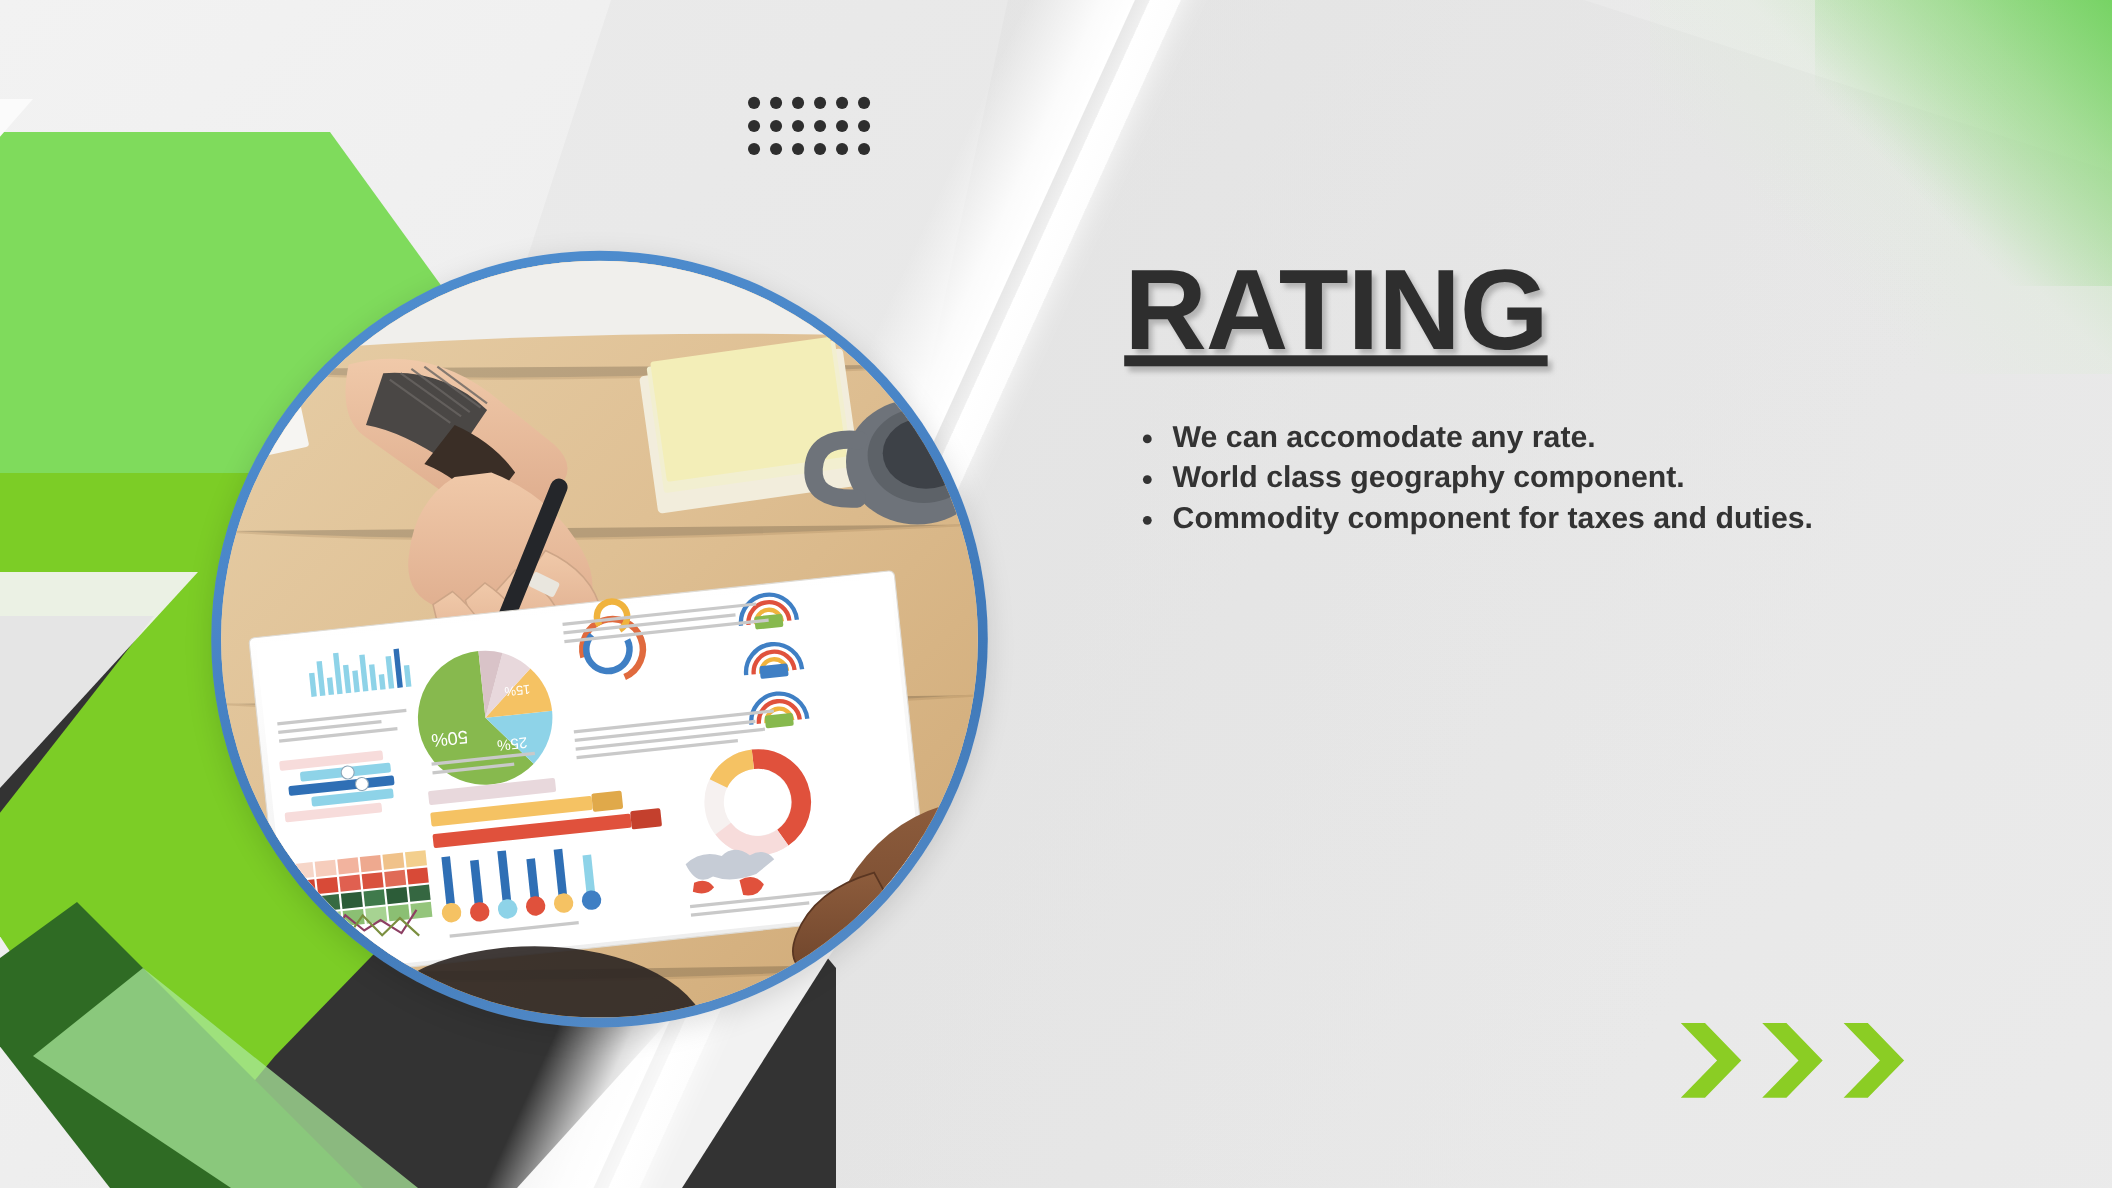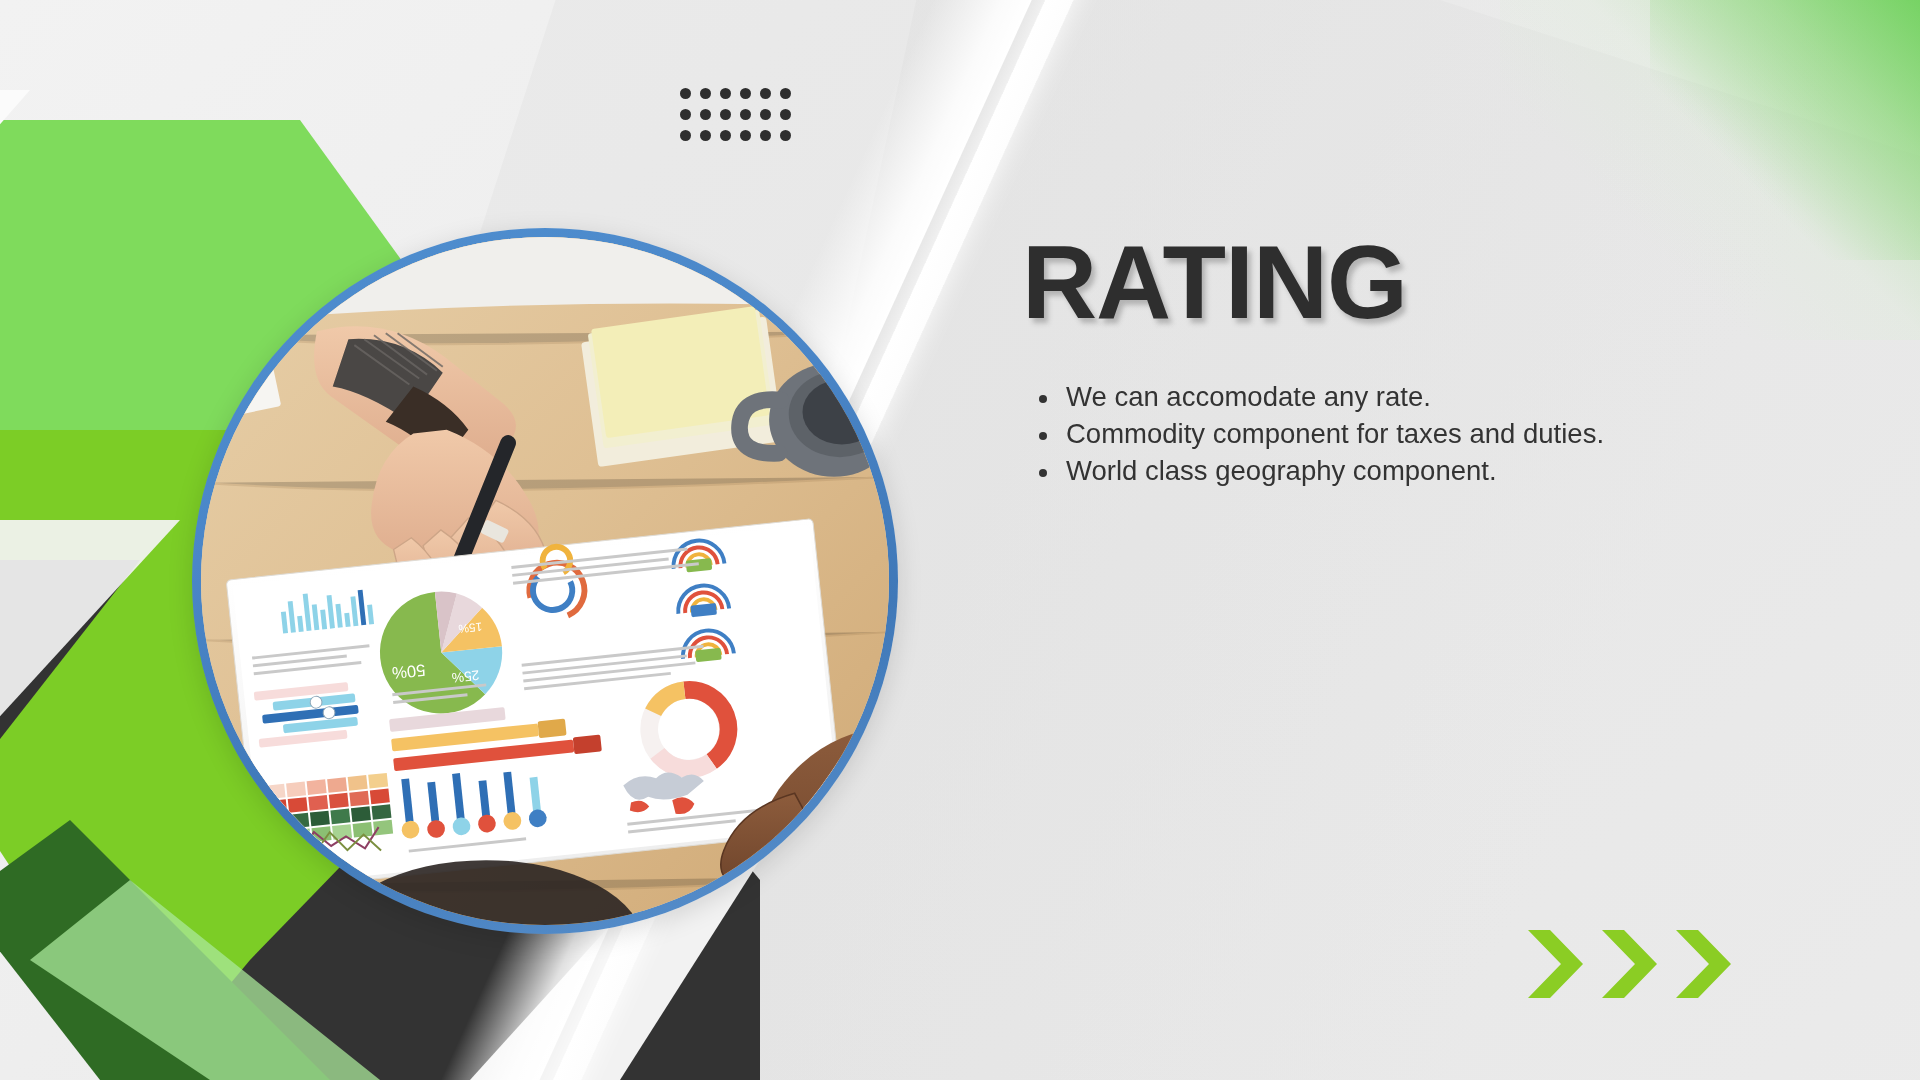--- a/index.html
+++ b/index.html
@@ -108,33 +108,34 @@
   }
   .title-block{ margin-bottom:46px; }
   .title-line{
     font-size:104px;
     line-height:.97;
     font-weight:bold;
     letter-spacing:-1px;
     font-family:"Liberation Sans", sans-serif;
     text-shadow:4px 5px 5px rgba(120,120,120,.45);
   }
-  .title-1{ color:#2e2e2e; }
+  .title-1{ color:#2e2e2e;text-decoration:underline; }
   .title-2{ color:#8bcd24; }
 
   .bullets{
     list-style:none;
     color:#333333;
     font-size:27.5px;
     line-height:1.31;
     padding-left:44px;
   }
   .bullets li{
     position:relative;
     margin-bottom:1px;
+    font-weight:bold;
   }
   .bullets li::before{
     content:"";
     position:absolute;
     left:-27px; top:16px;
     width:8px;height:8px;border-radius:50%;
     background:#333333;
   }
 
   
@@ -465,22 +466,22 @@
     </div>
   </div>
 
   <div class="content">
     <div class="title-block">
       <div class="title-line title-1">RATING</div>
     </div>
 
     <ul class="bullets">
       <li>We can accomodate any rate.</li>
+      <li>World class geography component.</li>
       <li>Commodity component for taxes and duties.</li>
-      <li>World class geography component.</li>
     </ul>
   </div>
 
   <div class="chevrons">
     <svg class="chev" viewBox="0 0 63 72">
       <polygon points="4,2 26,2 59,36 26,70 4,70 37,36" fill="#8bcd24"></polygon>
     </svg>
     <svg class="chev" viewBox="0 0 63 72">
       <polygon points="4,2 26,2 59,36 26,70 4,70 37,36" fill="#8bcd24"></polygon>
     </svg>

